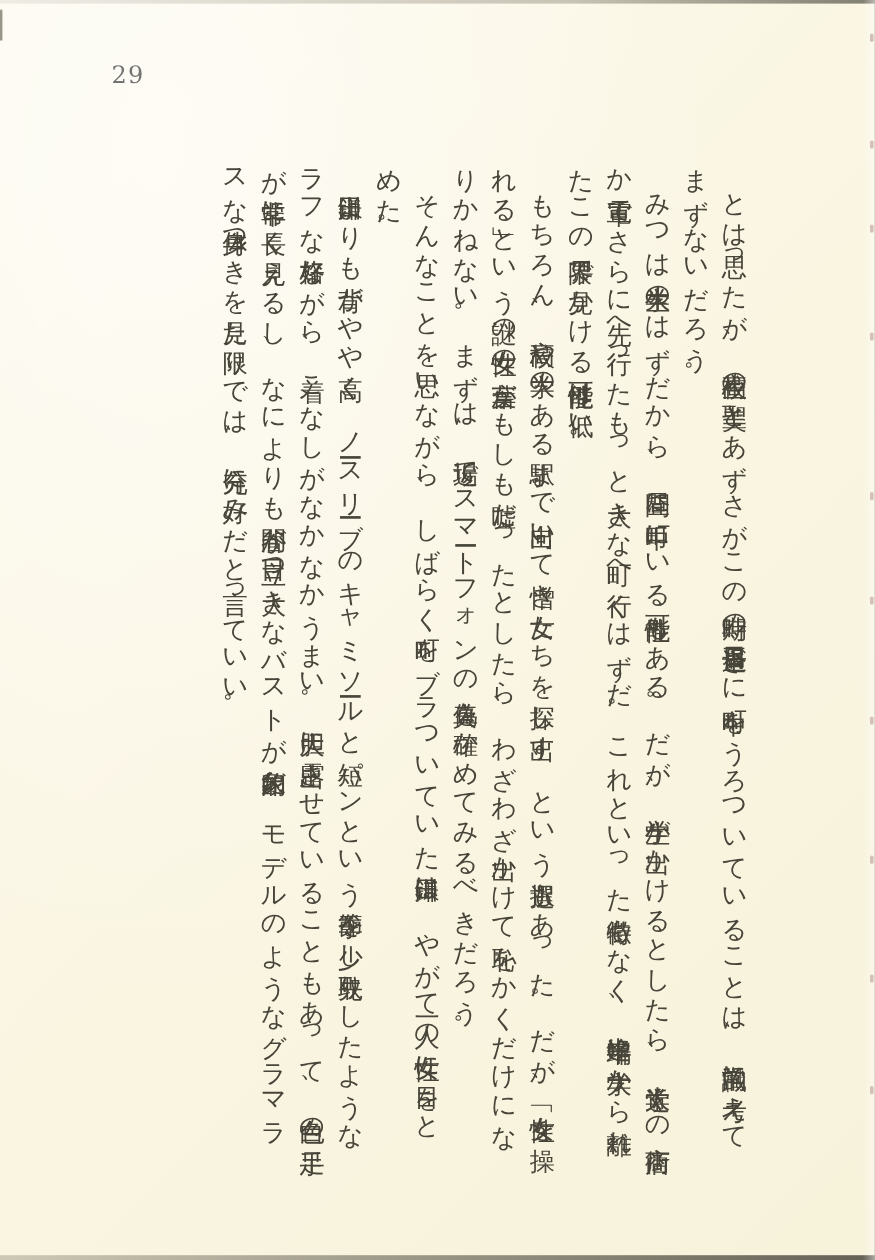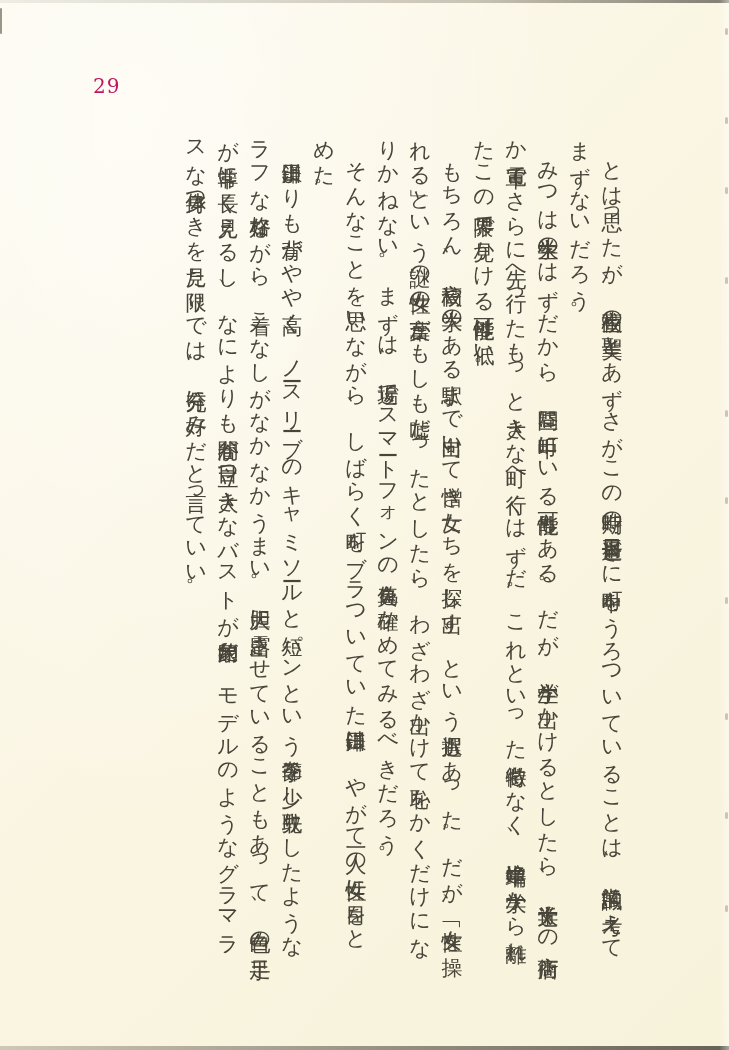--- a/index.html
+++ b/index.html
@@ -36,21 +36,21 @@
   .edge-right-shade {
     position: absolute; right: 0; top: 0; width: 10px; height: 100%;
     background: linear-gradient(to right, rgba(255,255,255,0), rgba(255,255,255,0.45));
   }
   .speck {
     position: absolute; right: 1px; width: 3px; height: 7px;
     background: #c6aea7; opacity: 0.75; border-radius: 2px;
   }
   .page-number {
     position: absolute; left: 93px; top: 50px;
-    font-size: 20px; color: #be185d; letter-spacing: 1px; margin-top: 24px;
+    font-size: 20px; color: #737373; letter-spacing: 1px;
   }
   .text-block {
     position: absolute; top: 126px; right: 101px;
     width: 560px; height: 830px;
     writing-mode: vertical-rl;
     text-orientation: mixed;
     font-size: 21px;
     line-height: 32px;
     letter-spacing: 0.8px;
     color: #474439;

